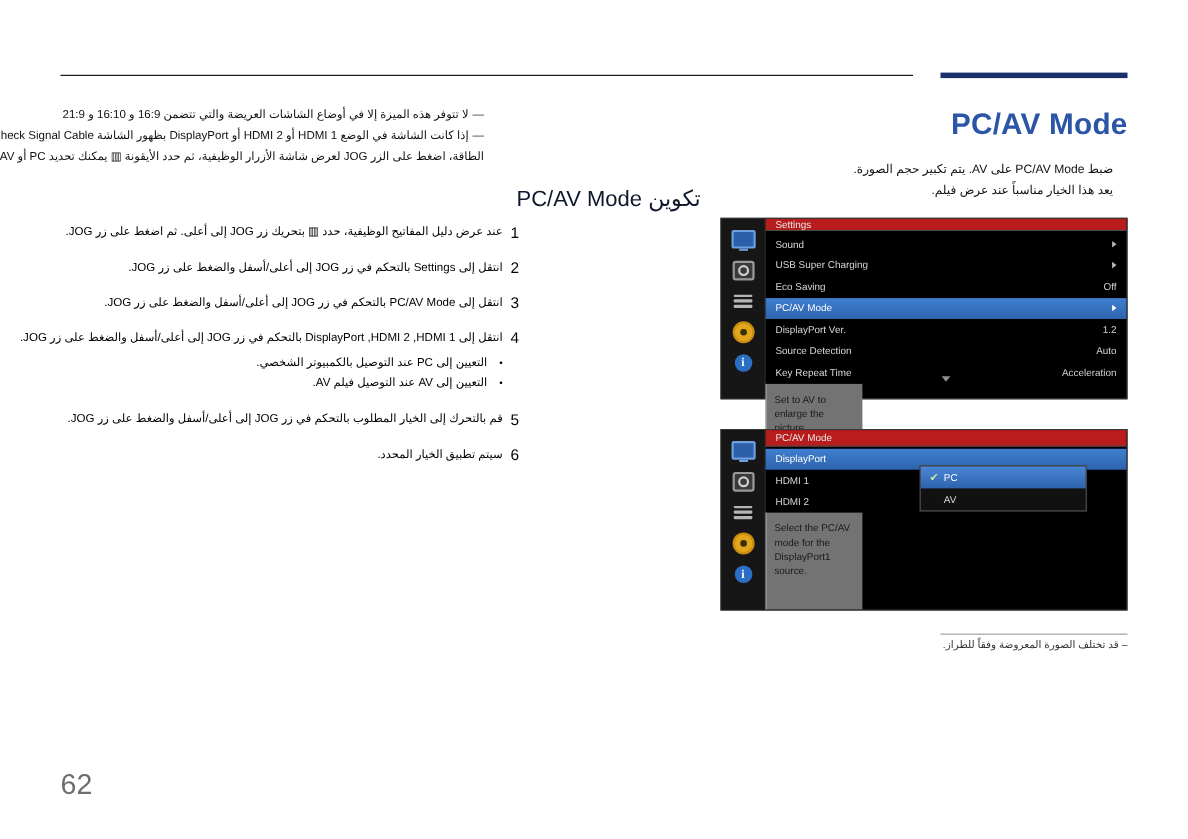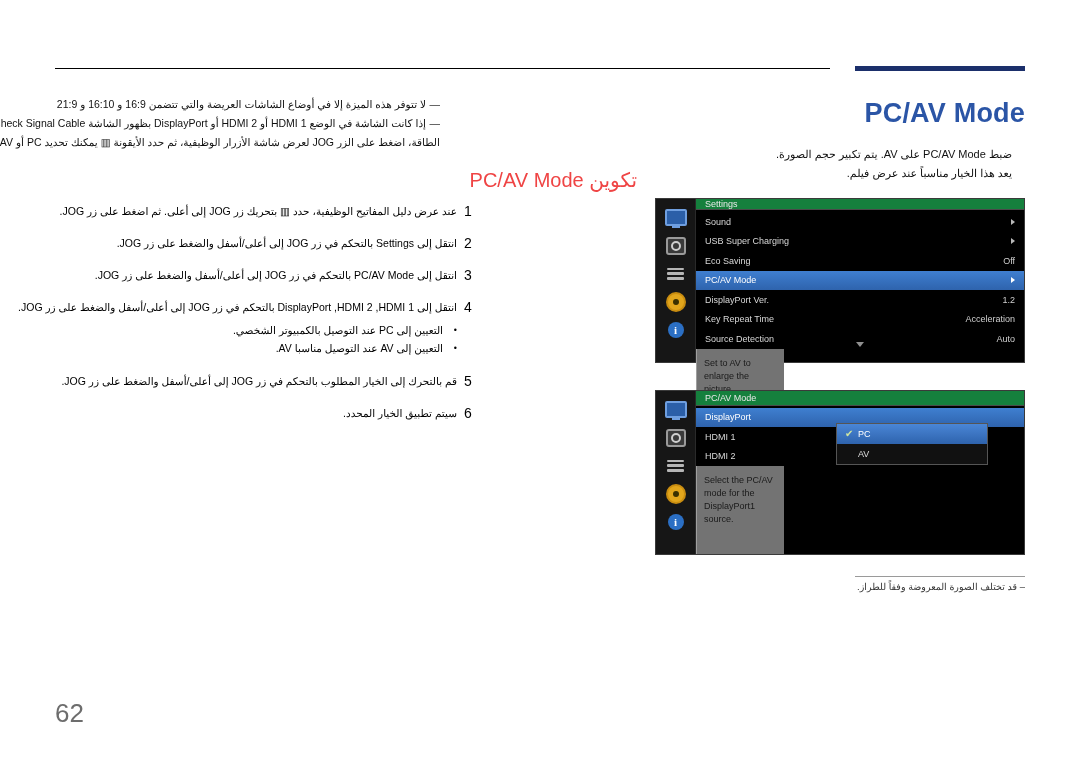--- a/index.html
+++ b/index.html
@@ -79,21 +79,21 @@
     width: 14px;
     color: #333;
   }
 
   
   .section-heading {
     position: absolute;
     right: 443px;
     top: 168px;
     font-size: 20px;
-    color: #ef4444;
+    color: #0f172a;
     direction: rtl;
     text-align: left;
     font-weight: normal;
   }
 
   
   .steps {
     position: absolute;
     right: 603px;
     top: 203px;
@@ -233,21 +233,21 @@
   }
 
   .osd-main {
     flex: 1 1 auto;
     display: flex;
     flex-direction: column;
     min-width: 0;
   }
   .osd-header {
     height: 21px;
-    background: #15803d;
+    background: #b91c1c;
     color: #e8e8e8;
     font-size: 9px;
     display: flex;
     align-items: center;
     padding-left: 9px;
     border-bottom: 1px solid #4a4a4a;
     text-align: right;
   }
   .osd-body {
     flex: 1 1 auto;
@@ -408,21 +408,21 @@
     <div class="step-num">4</div>
     <div class="step-body">
       <div>انتقل إلى DisplayPort ,HDMI 2 ,HDMI 1 بالتحكم في زر JOG إلى أعلى/أسفل والضغط على زر JOG.</div>
       <div class="sub-list">
         <div class="sub-item">
           <span class="bullet">•</span>
           <span>التعيين إلى PC عند التوصيل بالكمبيوتر الشخصي.</span>
         </div>
         <div class="sub-item">
           <span class="bullet">•</span>
-          <span>التعيين إلى AV عند التوصيل مناسبا AV.</span>
+          <span>التعيين إلى AV عند التوصيل فيلم AV.</span>
         </div>
       </div>
     </div>
   </div>
   <div class="step">
     <div class="step-num">5</div>
     <div class="step-body">قم بالتحرك إلى الخيار المطلوب بالتحكم في زر JOG إلى أعلى/أسفل والضغط على زر JOG.</div>
   </div>
   <div class="step">
     <div class="step-num">6</div>
@@ -470,26 +470,26 @@
         </div>
         <div class="osd-row sel">
           <span>PC/AV Mode</span>
           <span class="arrow-r"></span>
         </div>
         <div class="osd-row">
           <span>DisplayPort Ver.</span>
           <span class="val">1.2</span>
         </div>
         <div class="osd-row">
+          <span>Source Detection</span>
+          <span class="val">Auto</span>
+        </div>
+        <div class="osd-row">
           <span>Key Repeat Time</span>
           <span class="val">Acceleration</span>
-        </div>
-        <div class="osd-row">
-          <span>Source Detection</span>
-          <span class="val">Auto</span>
         </div>
         <div class="scroll-down"></div>
       </div>
       <div class="osd-help">Set to AV to enlarge the picture.</div>
     </div>
   </div>
 </div>
 
 <div class="osd osd-2">
   <div class="osd-icons">

